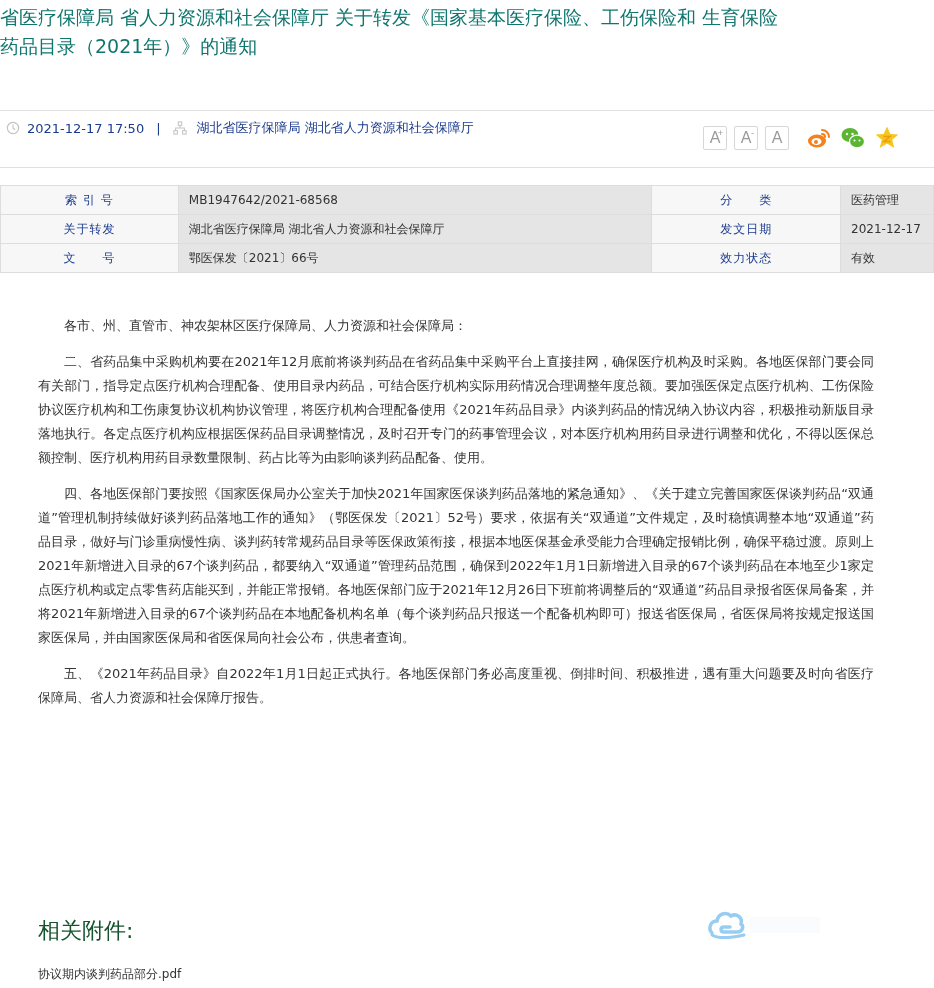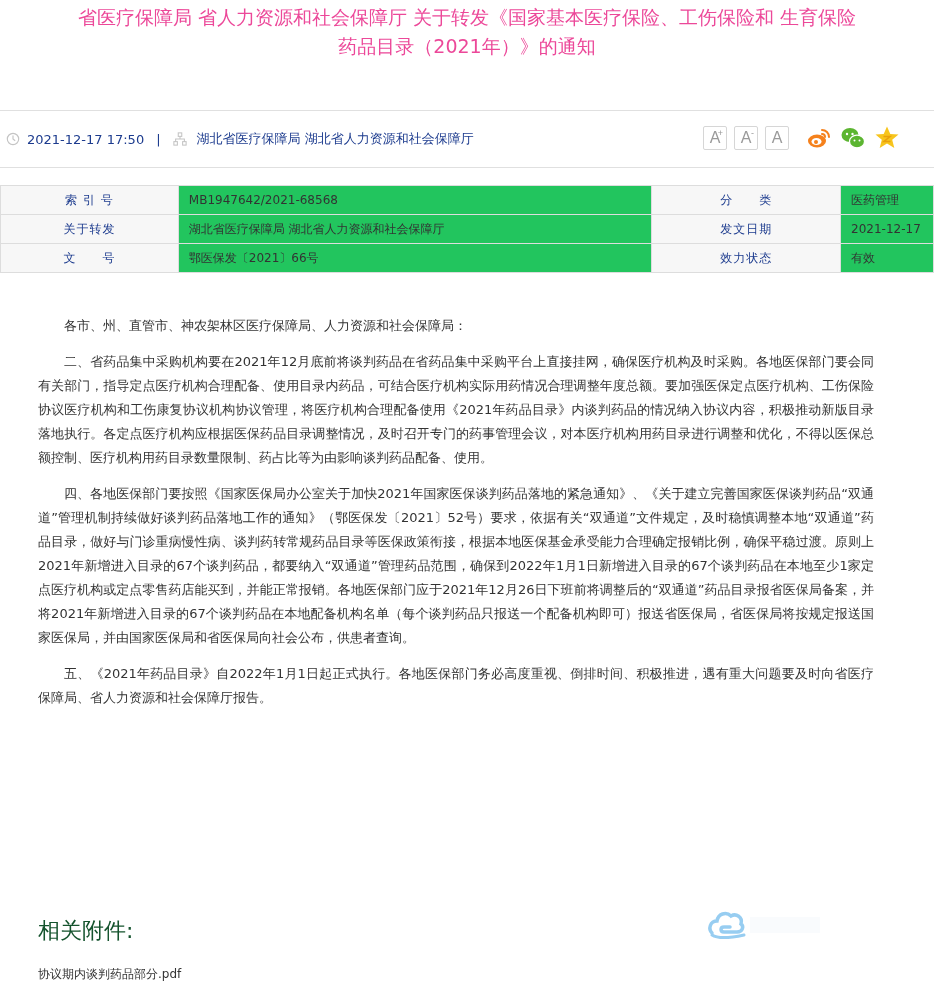--- a/index.html
+++ b/index.html
@@ -3,34 +3,34 @@
   <meta charset="utf-8">
   <style>
     html, body { margin: 0; padding: 0; background: #ffffff; }
     body {
       width: 934px; height: 988px; overflow: hidden; position: relative;
       font-family: "DejaVu Sans", "Liberation Sans", sans-serif;
       color: #333333;
     }
     .title {
       position: absolute; left: 0; top: 3px; width: 934px;
-      text-align: center; font-size: 19px; line-height: 29px; color: #ec4899;
+      text-align: left; font-size: 19px; line-height: 29px; color: #0f766e;
     }
     .title div { white-space: nowrap; }
     .hr-top {
       position: absolute; left: 0; top: 110px; width: 934px; height: 1px; background: #e0e0e0;
     }
     .hr-bottom {
       position: absolute; left: 0; top: 167px; width: 934px; height: 1px; background: #e0e0e0;
     }
     .meta-bar {
       position: absolute; left: 0; top: 111px; width: 934px; height: 56px;
     }
     .meta-left {
-      position: absolute; left: 6px; top: 19px; display: flex; align-items: center;
+      position: absolute; left: 6px; top: 8px; display: flex; align-items: center;
       font-size: 13px; color: #1c3b8e; white-space: nowrap;
     }
     .meta-left .sep { margin: 0 12px; color: #1c3b8e; }
     .icon-clock { width: 14px; height: 14px; margin-right: 7px; }
     .icon-org { width: 14px; height: 14px; margin-right: 10px; }
     .tools {
       position: absolute; left: 703px; top: 14px; display: flex; align-items: center;
     }
     .font-btn {
       width: 24px; height: 24px; border: 1px solid #d6d6d6; border-radius: 2px;
@@ -45,21 +45,21 @@
     table.info {
       position: absolute; left: 0; top: 185px; width: 934px; border-collapse: collapse;
       font-size: 12px;
     }
     table.info td {
       border: 1px solid #dddddd; height: 29px; padding: 0 10px; box-sizing: border-box;
     }
     table.info td.lbl {
       background: #f7f7f7; color: #1c3b8e; text-align: center; letter-spacing: 1px;
     }
-    table.info td.val { color: #333; background: #22c55e; margin-top: 22px; }
+    table.info td.val { color: #333; background: #e5e5e5; margin-top: 22px; }
 
     .content {
       position: absolute; left: 38px; top: 314px; width: 840px;
       font-size: 13px; line-height: 24px; color: #333;
     }
     .content p { margin: 0 4px 12px 0; text-indent: 2em; text-align: justify; }
     .attach-title {
       position: absolute; left: 38px; top: 916px; font-size: 22px; font-weight: normal; color: #14532d;
     }
     .attach-link {

